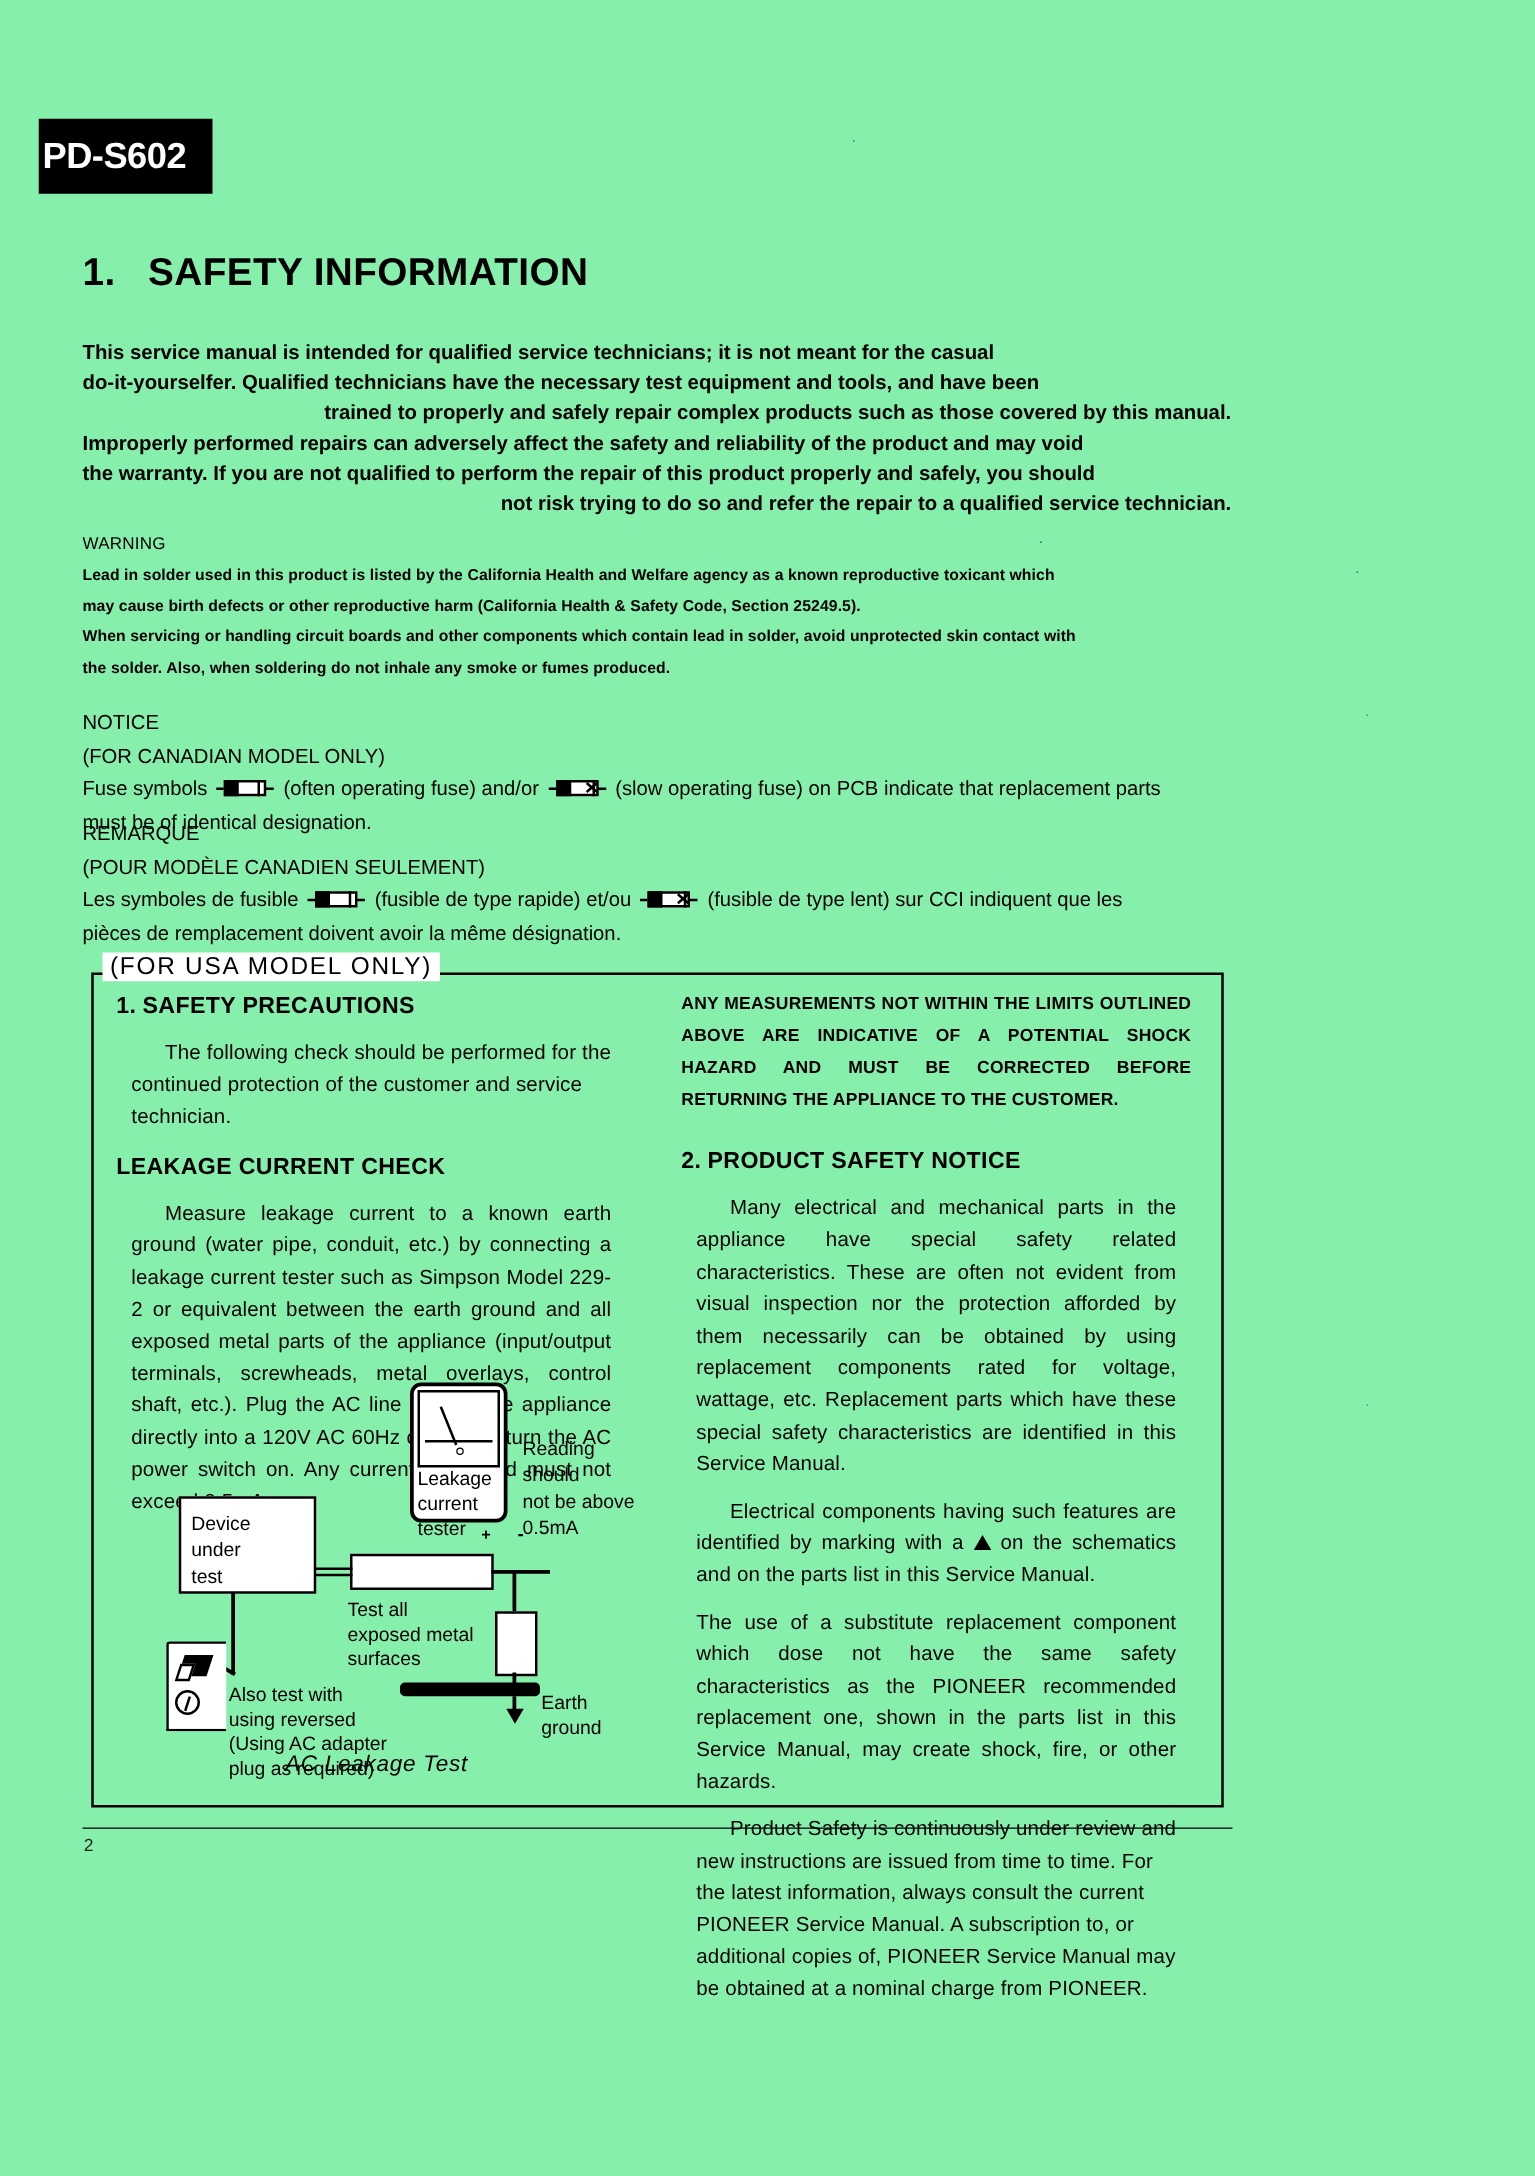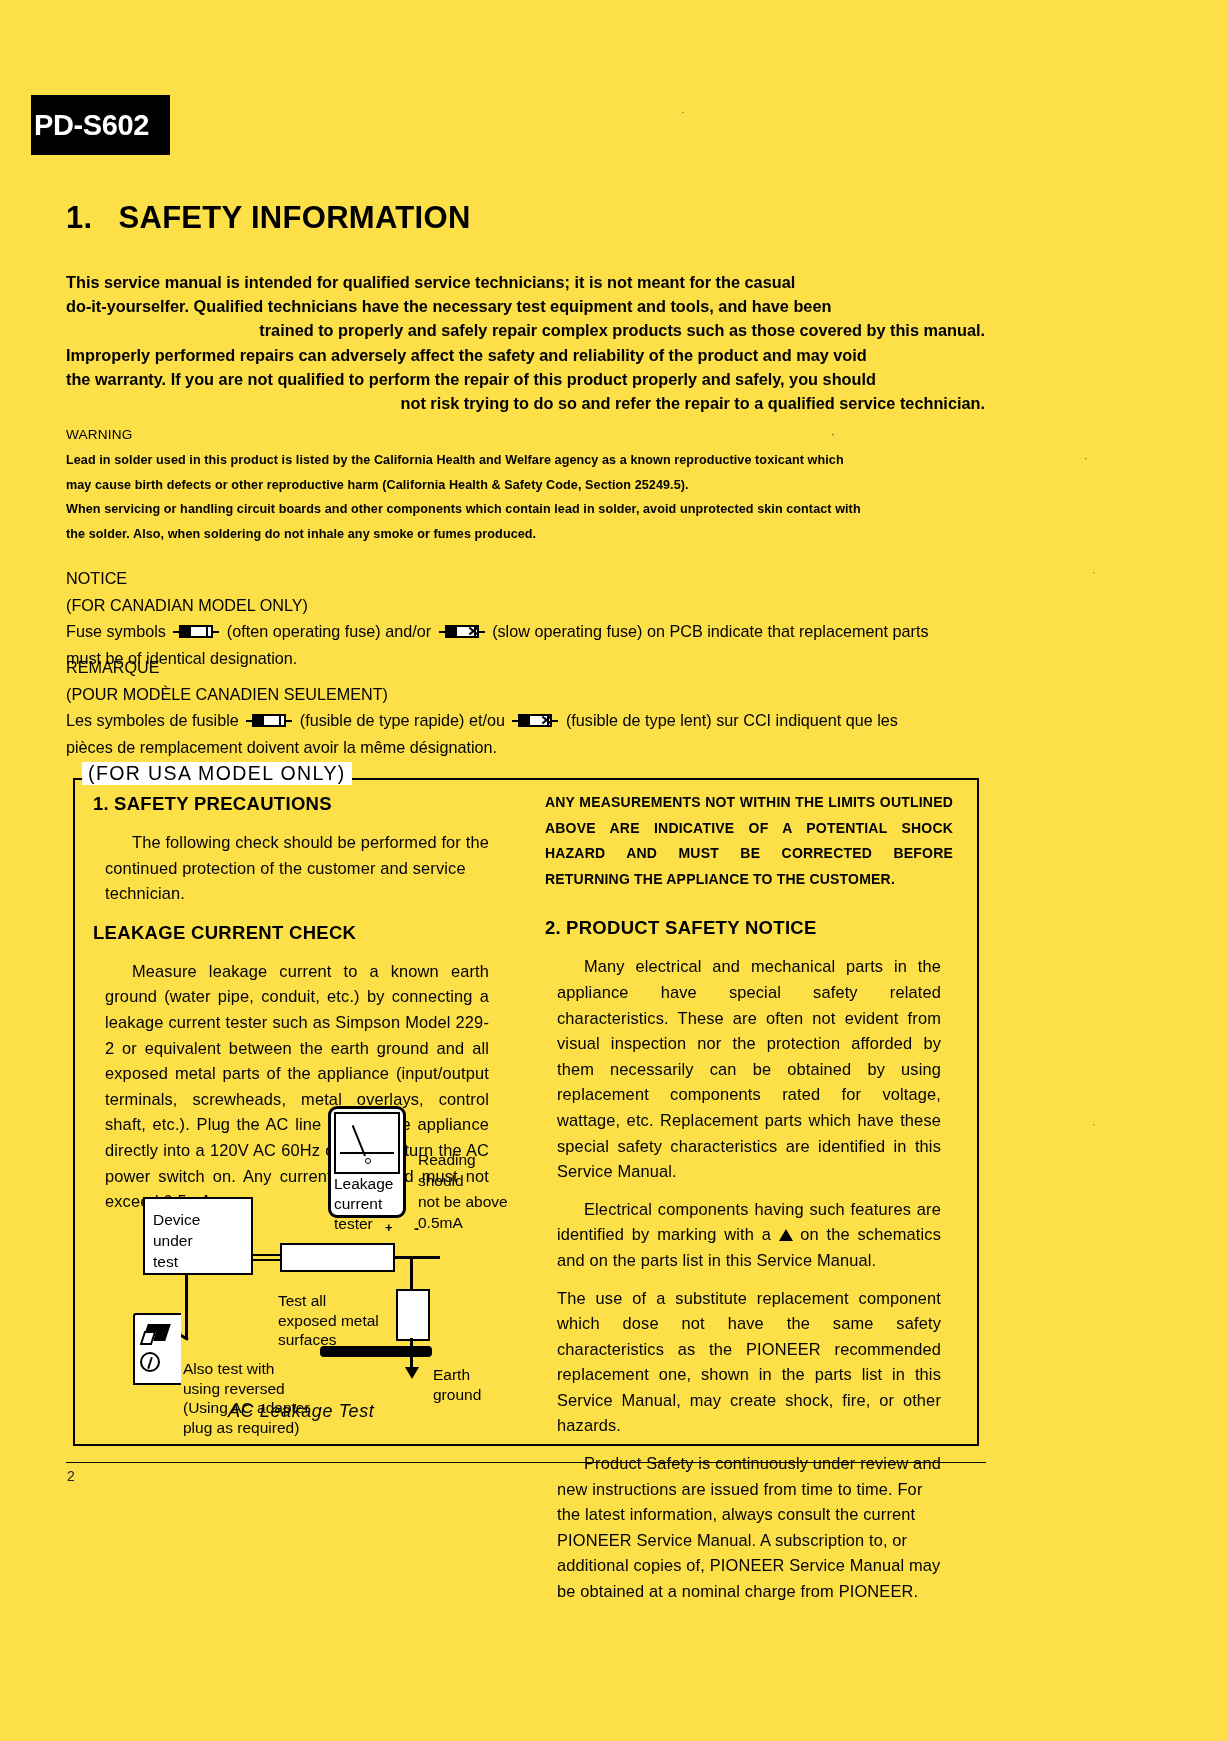--- a/index.html
+++ b/index.html
@@ -13,21 +13,21 @@
     position: relative;
     font-family: "Liberation Sans", sans-serif;
     color: #000000;
     overflow: hidden;
   }
   .page {
     position: absolute;
     left: 0; top: 0;
     width: 1228px;
     height: 1741px;
-    background: #fde047;
+    background: #86efac;
   }
 
   
   .model-badge {
     position: absolute;
     left: 31px;
     top: 95px;
     width: 139px;
     height: 60px;
     background: #000;
@@ -264,21 +264,21 @@
   
   .diagram {
     position: absolute;
     left: 128px;
     top: 1104px;
     width: 390px;
     height: 330px;
     font-size: 15.5px;
     line-height: 19.5px;
   }
-  .diagram .lbl { position: absolute; white-space: nowrap; margin-top: 12px; }
+  .diagram .lbl { position: absolute; white-space: nowrap; }
 
   .dut {
     position: absolute;
     left: 15px; top: 93px;
     width: 110px; height: 78px;
     border: 2px solid #000;
     box-sizing: border-box;
     background: #fff;
   }
   .dut-txt {

